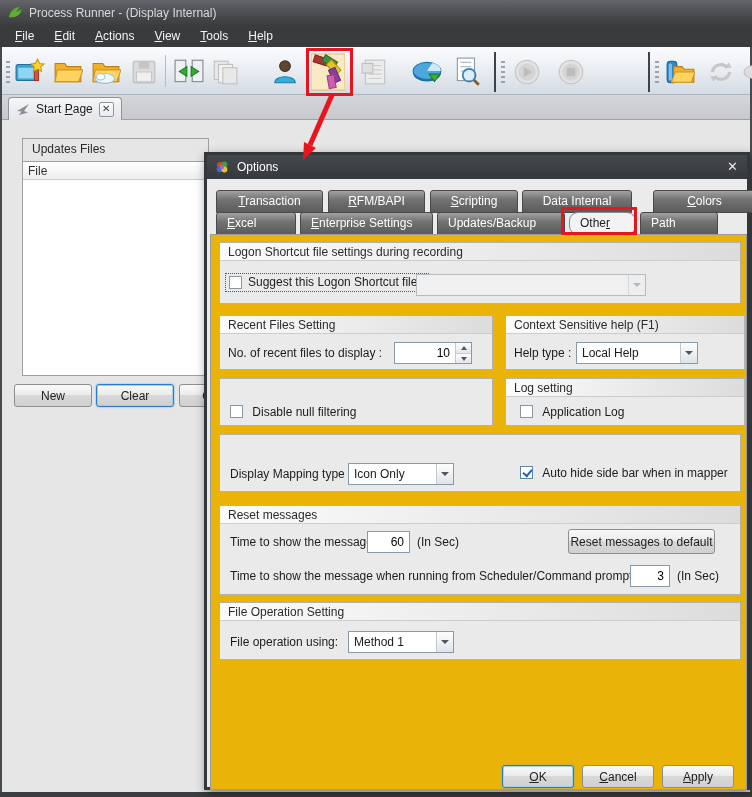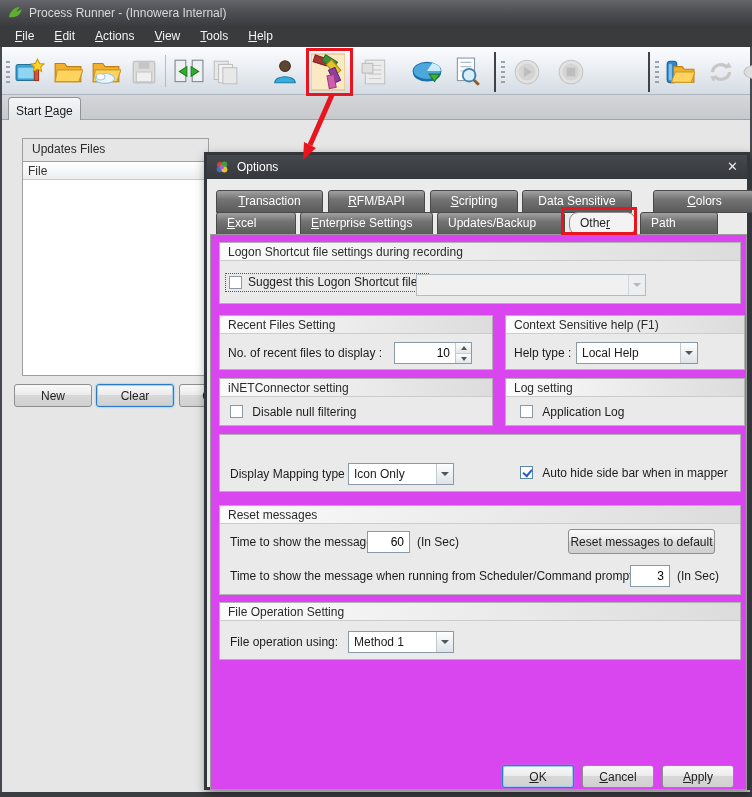--- a/index.html
+++ b/index.html
@@ -30,21 +30,21 @@
   .dd { position:absolute; top:22px; width:0; height:0;
     border-left:4px solid transparent; border-right:4px solid transparent;
     border-top:4px solid #5d6票670; border-top-color:#5d6670; }
   .dd.dis { border-top-color:#b2b8bf; }
 
   .tabstrip { left:2px; top:95px; width:748px; height:25px;
     background:linear-gradient(#d4d6d9,#c7c9cc); border-bottom:1px solid #9fa3a8; }
   .starttab { position:absolute; left:6px; top:2px; height:23px;
     background:linear-gradient(#f5f6f7,#e4e6e9); border:1px solid #8f9499;
     border-bottom:none; border-radius:4px 4px 0 0; display:flex; align-items:center;
-    gap:6px; padding:0 7px;flex-direction:column; }
+    gap:6px; padding:0 7px; }
   .tab-close { width:15px; height:15px; border:1px solid #8f9499; border-radius:2px;
     background:linear-gradient(#fdfdfd,#e8eaec); font-size:10px; line-height:12px;
     text-align:center; color:#444; }
 
   .content { left:2px; top:120px; width:748px; height:672px; background:#e6e6e6; }
 
   
   .rf-group { left:20px; top:18px; width:187px; height:238px; border:1px solid #9f9f9f; }
   .rf-title { padding:3px 0 0 9px; color:#2b2b2b; }
   .rf-list { position:absolute; left:0px; top:22px; width:185px; height:214px;
@@ -68,21 +68,21 @@
     background:linear-gradient(#45484d,#35383c); color:#fff; display:flex;
     align-items:center; gap:8px; padding-left:8px; }
   .dlg-close { position:absolute; right:9px; top:4px; color:#e8e8e8; font-size:13px; }
 
   .dtab { position:absolute; height:23px; line-height:21px; padding:0 10px;
     background:linear-gradient(#a2a2a2,#737373 40%,#5b5b5b);
     border:1px solid #494949; border-radius:3px 3px 0 0; color:#fff; }
   .dtab.active { background:#f3f3f3; color:#222; border-color:#8a8a8a; z-index:2;border-radius:9px; }
   .drow1 { top:35px;text-align:center; } .drow2 { top:57px; }
 
-  .dpanel { left:3px; top:79px; width:537px; height:556px; background:#d946ef;
+  .dpanel { left:3px; top:79px; width:537px; height:556px; background:#eab308;
     border:1px solid #9b9b9b; }
 
   .group { position:absolute; background:#eaeaea; border:1px solid #b2b2b2; }
   .ghead { height:18px; background:linear-gradient(90deg,#fbfbfb,#dcdcdc);
     border-bottom:1px solid #cdcdcd; padding:2px 0 0 8px; color:#2b2b2b; }
 
   .cb { position:relative; width:13px; height:13px; background:#fff;
     border:1px solid #8a98a4; display:inline-block; vertical-align:-2px; }
   .cb.checked { border-color:#5a86a8; }
   .cb.checked::after { content:""; position:absolute; left:2px; top:2px; width:7px;
@@ -123,21 +123,21 @@
 </style>
 </head>
 <body>
 
 <div class="win">
 
   <div class="abs titlebar">
     <svg width="15" height="15" viewBox="0 0 16 16">
       <path d="M2 13 C3.5 5 10 2 13.5 2 c-1 2.5 -3.2 3.4 -3.4 5.4 2.4 -1.8 4 -1.4 5.2 -3.4 0.4 5.5 -4.8 9.6 -10.6 9 z" fill="#5fae31"></path>
     </svg>
-    <span>Process Runner - (Innowera Internal)</span>
+    <span>Process Runner - (Display Internal)</span>
   </div>
 
   <div class="abs menubar">
     <span class="menu-item"><u>F</u>ile</span>
     <span class="menu-item"><u>E</u>dit</span>
     <span class="menu-item"><u>A</u>ctions</span>
     <span class="menu-item"><u>V</u>iew</span>
     <span class="menu-item"><u>T</u>ools</span>
     <span class="menu-item"><u>H</u>elp</span>
   </div>
@@ -317,21 +317,21 @@
           <circle cx="9.4" cy="9.4" r="3" fill="#e3c42e"></circle>
         <circle cx="7" cy="7" r="2.2" fill="#b05fd0"></circle>
       </svg>
       <span>Options</span>
       <span class="dlg-close">✕</span>
     </div>
 
     <div class="dtab drow1" style="left:9px;   width:107px"><u>T</u>ransaction</div>
     <div class="dtab drow1" style="left:121px; width:97px"><u>R</u>FM/BAPI</div>
     <div class="dtab drow1" style="left:223px; width:88px"><u>S</u>cripting</div>
-    <div class="dtab drow1" style="left:315px; width:110px">Data Sensitive</div>
+    <div class="dtab drow1" style="left:315px; width:110px">Data Internal</div>
     <div class="dtab drow1" style="left:446px; width:103px"><u>C</u>olors</div>
 
     <div class="dtab drow2" style="left:9px;   width:80px"><u>E</u>xcel</div>
     <div class="dtab drow2" style="left:93px;  width:133px"><u>E</u>nterprise Settings</div>
     <div class="dtab drow2" style="left:230px; width:128px">Updates/Backup</div>
     <div class="dtab drow2 active" style="left:362px; width:67px">Othe<u>r</u></div>
     <div class="dtab drow2" style="left:433px; width:78px">Path</div>
 
     <div class="abs dpanel">
 
@@ -372,21 +372,20 @@
         <span class="lbl" style="left:8px; top:30px">Help type :</span>
         <div class="combo" style="left:70px; top:26px; width:122px">
           <span class="cval">Local Help</span>
           <span class="cbtn">
               <span class="arr"></span>
             </span>
         </div>
       </div>
 
       <div class="group" style="left:8px; top:143px; width:274px; height:48px">
-        <div class="ghead">iNETConnector setting</div>
         <div class="abs" style="left:10px; top:26px">
           <span class="cb"></span>
           <span style="margin-left:6px">Disable null filtering</span>
         </div>
       </div>
 
       <div class="group" style="left:294px; top:143px; width:240px; height:48px">
         <div class="ghead">Log setting</div>
         <div class="abs" style="left:14px; top:26px">
           <span class="cb"></span>

